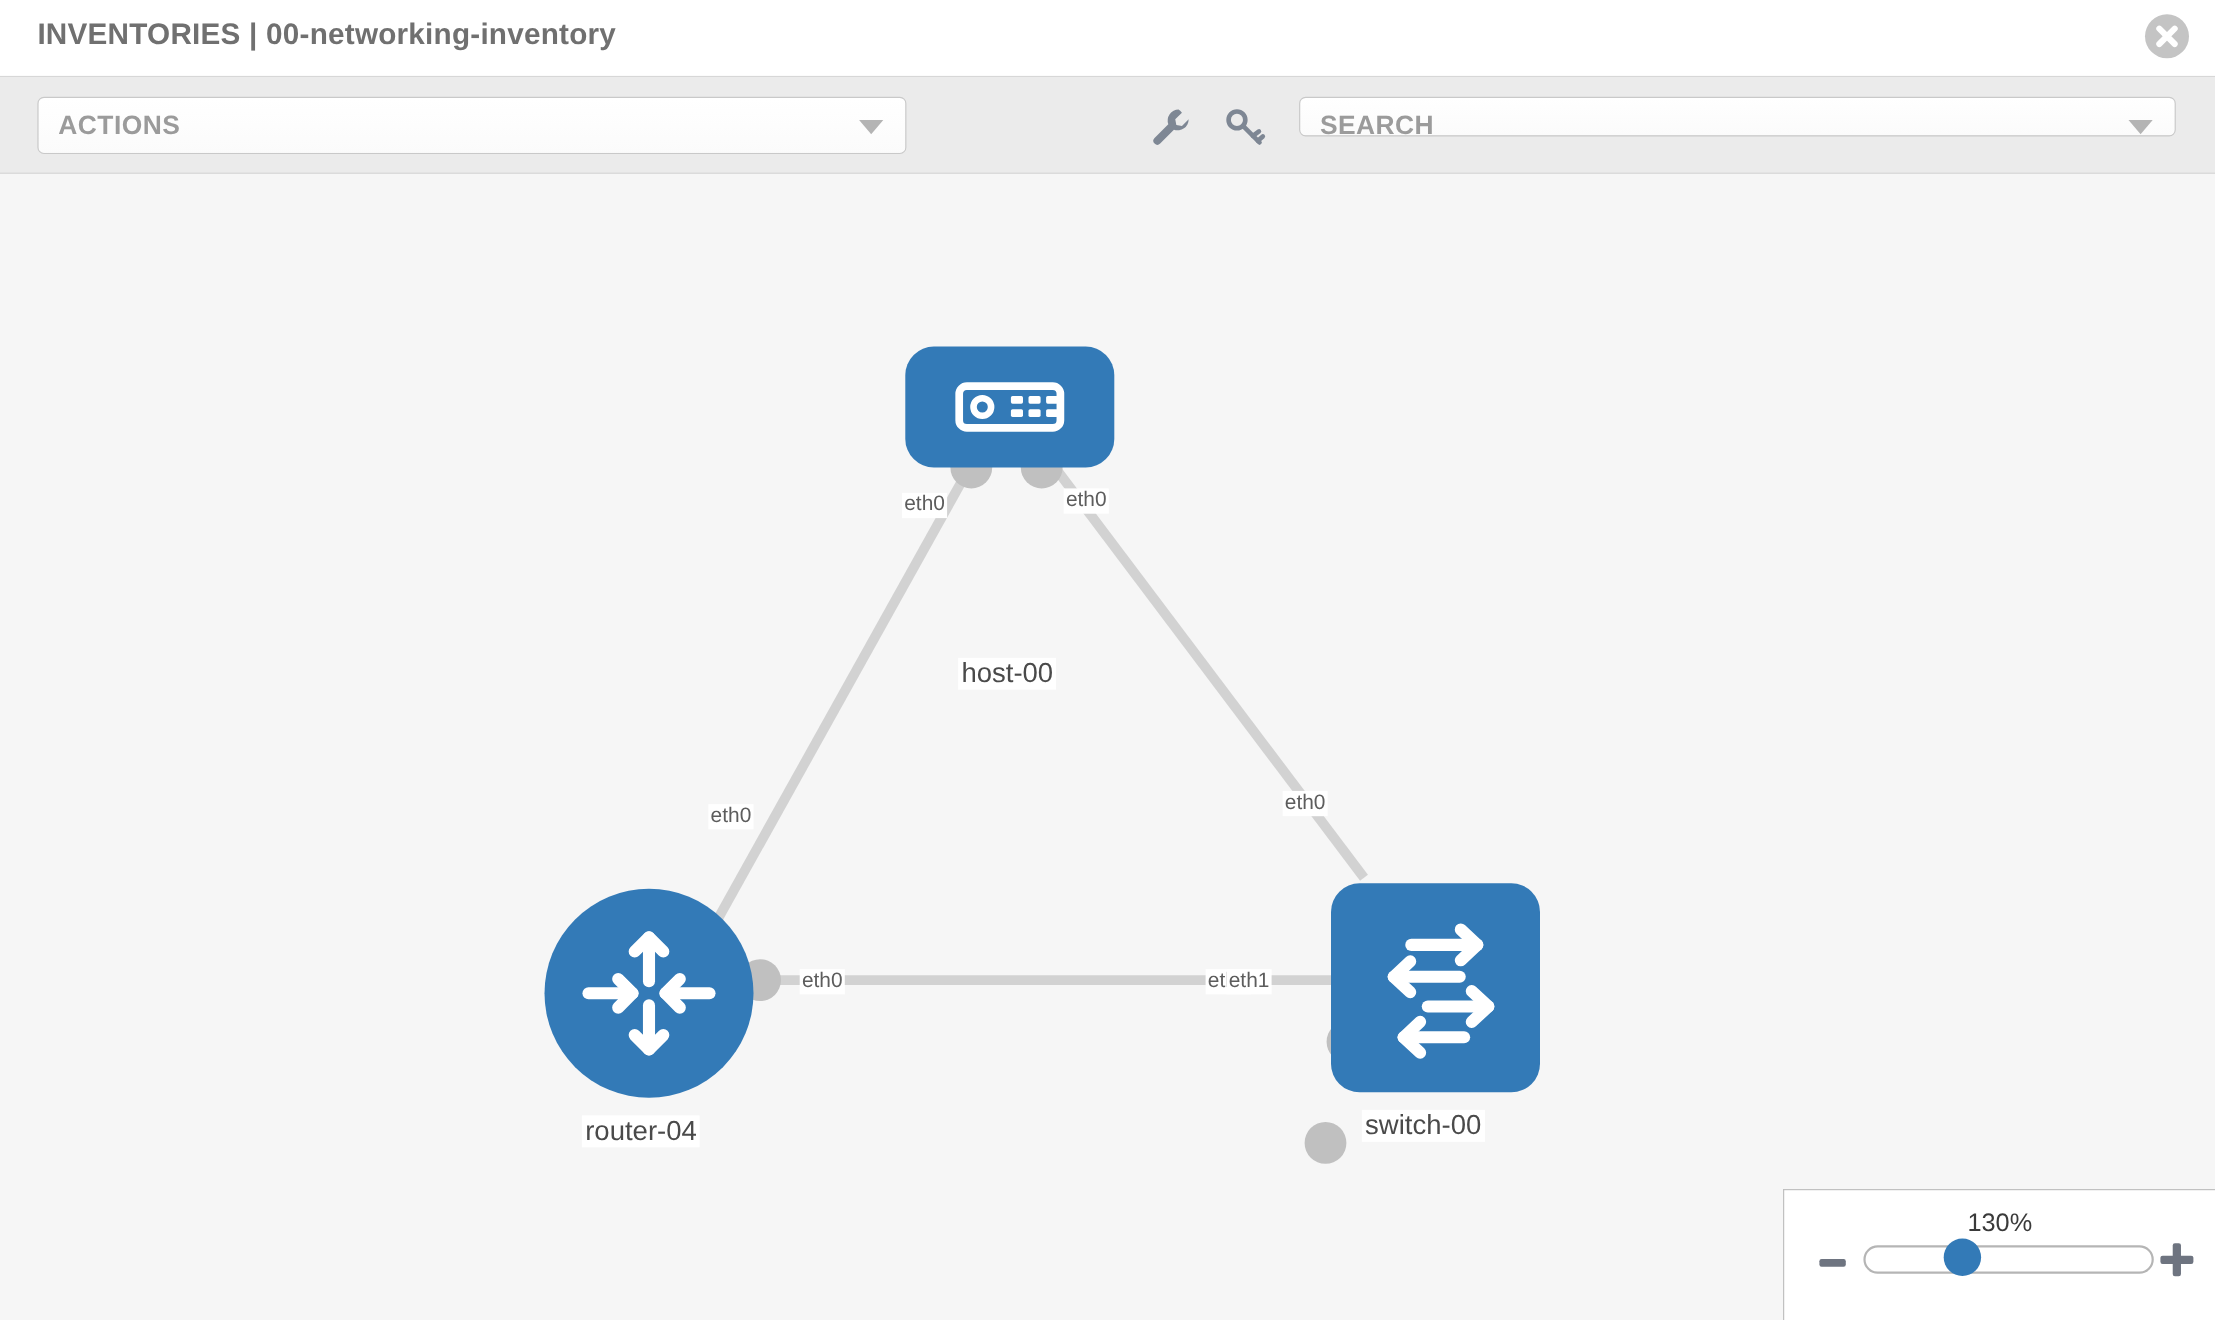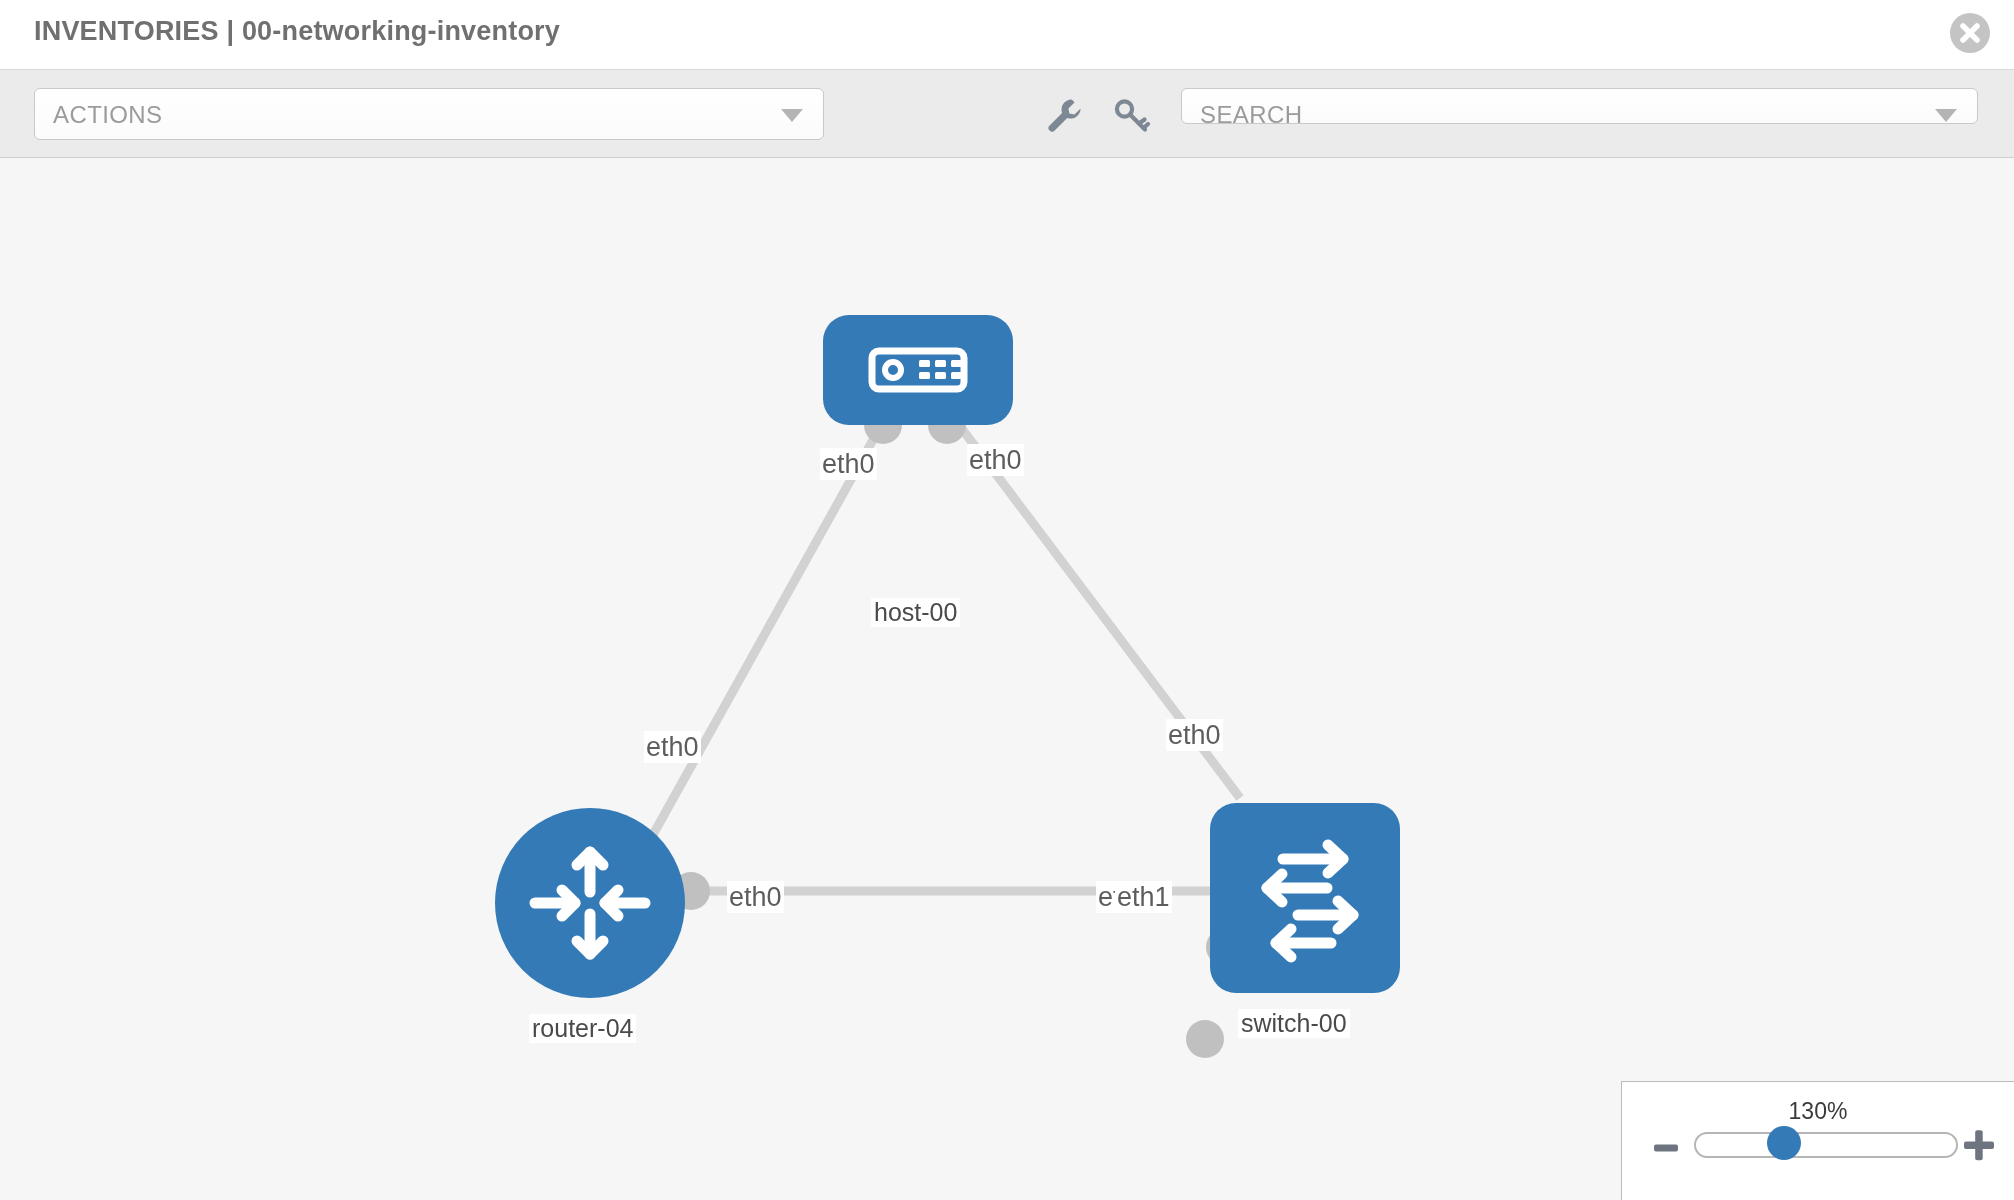--- a/index.html
+++ b/index.html
@@ -53,20 +53,21 @@
 
   
   .toolbar {
     position: absolute;
     left: 0; top: 70px;
     width: 2014px;
     height: 88px;
     background: #ebebeb;
     border-bottom: 1px solid #cfcfcf;
     box-sizing: border-box;
+    font-weight: bold;
   }
   .actions-select {
     position: absolute;
     left: 34px;
     top: 18px;
     width: 790px;
     height: 52px;
     background: linear-gradient(#ffffff, #fbfbfb);
     border: 1px solid #c9c9c9;
     border-radius: 6px;
@@ -163,21 +164,21 @@
     position: absolute;
     width: 38px;
     height: 38px;
     border-radius: 50%;
     background: #c0c0c0;
   }
 
   
   .port-label {
     position: absolute;
-    font-size: 27px;
+    font-size: 19px;
     color: #5d5d5d;
     background: #ffffff;
     white-space: nowrap;
     padding: 0 2px;
     line-height: 1.2;
   }
 
   
   .zoom-panel {
     position: absolute;

